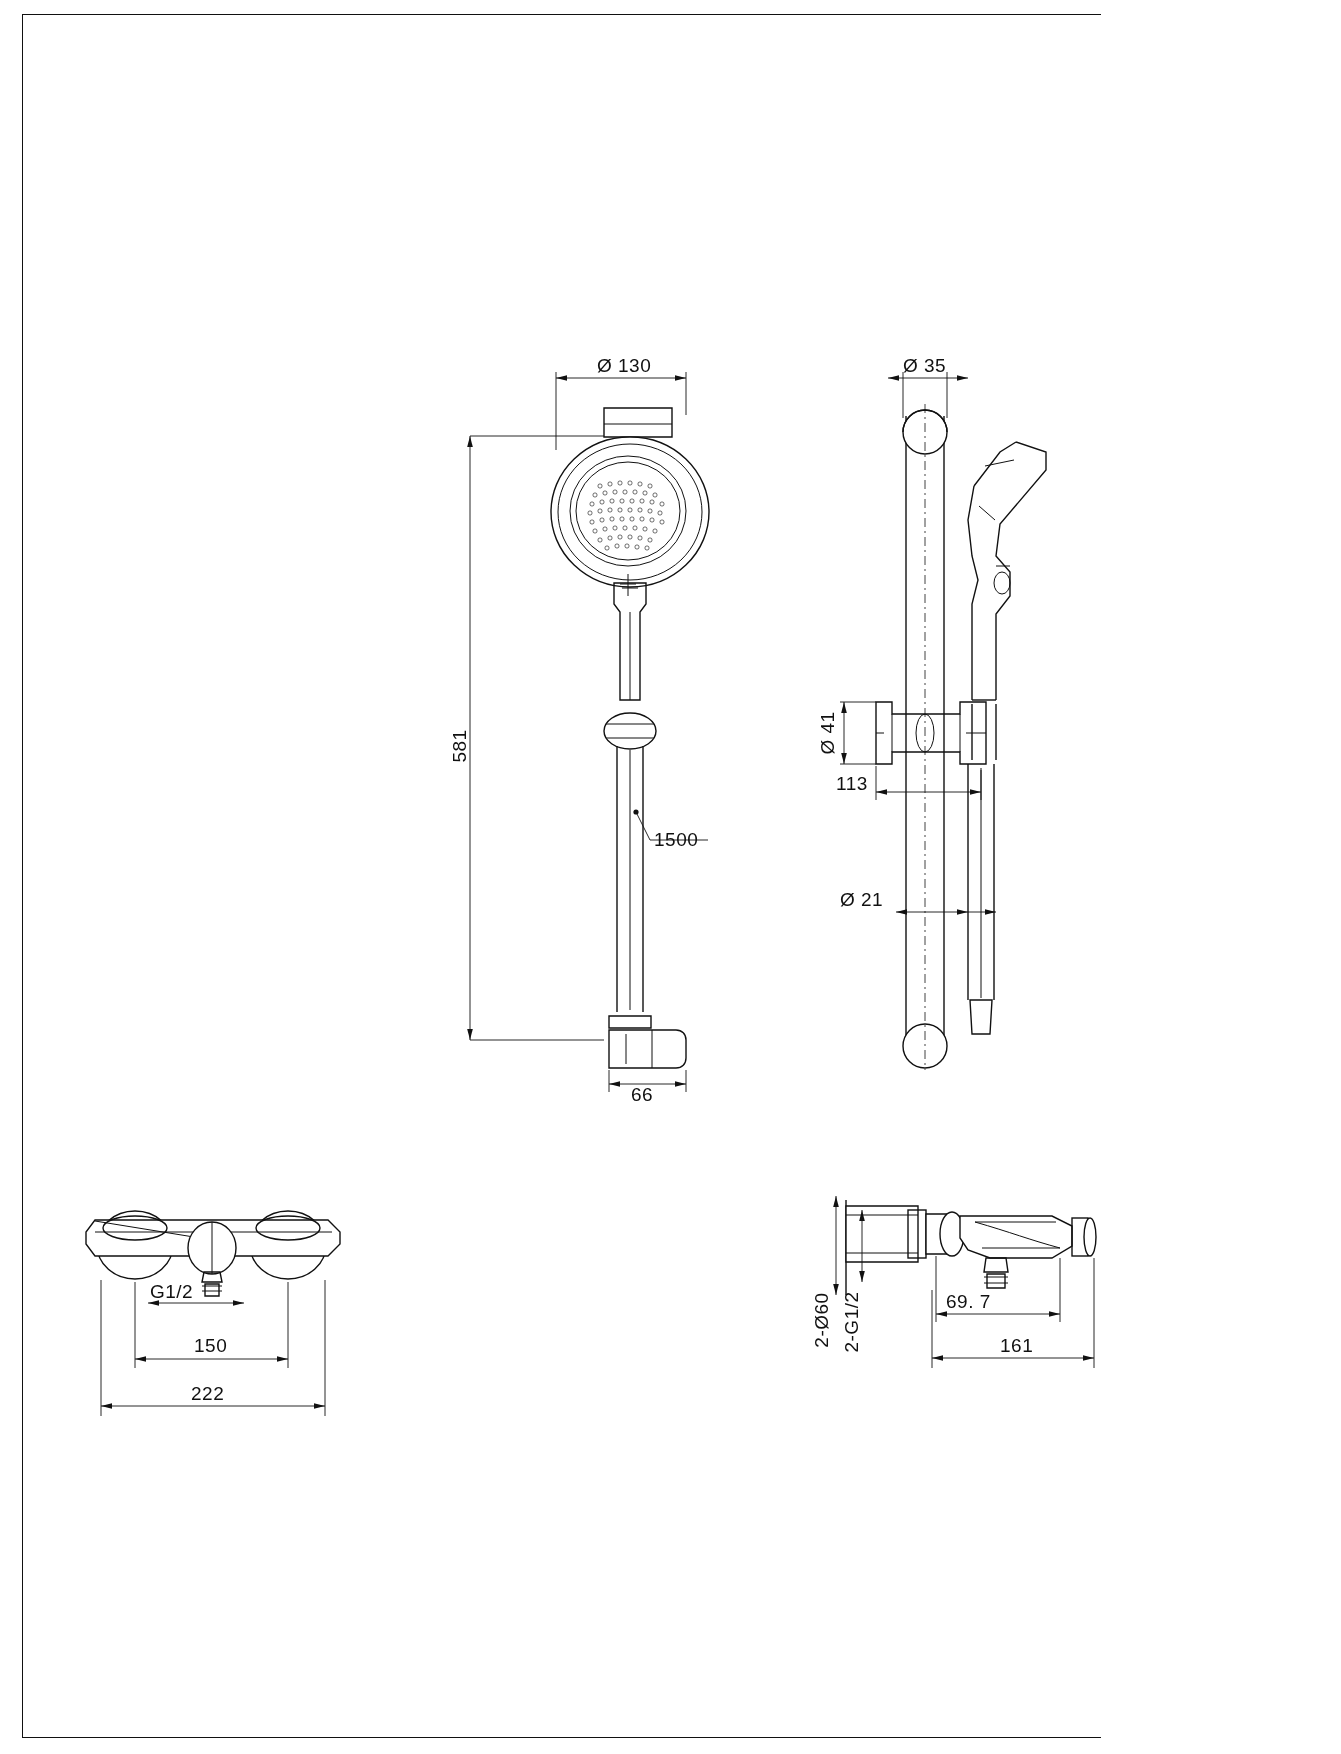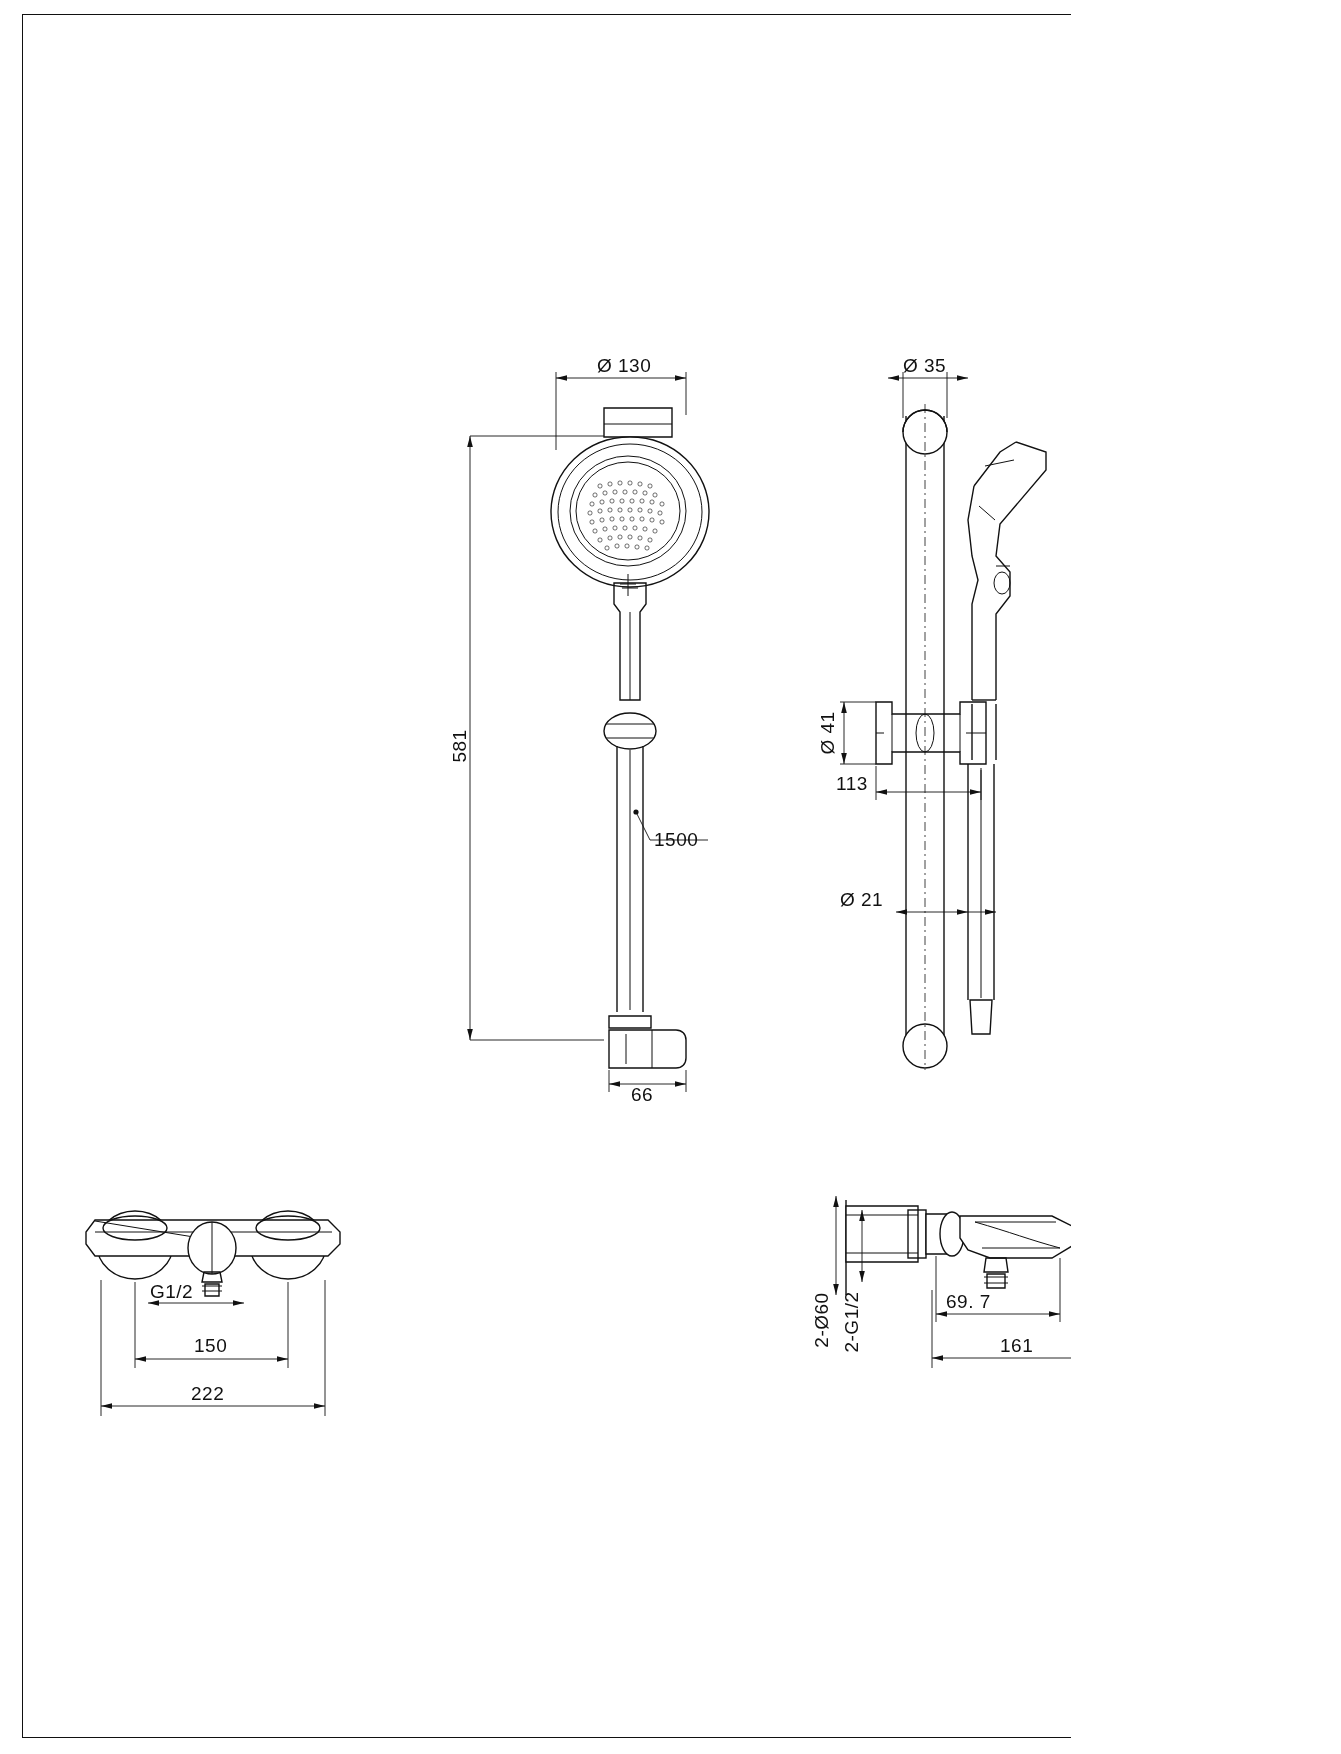--- a/index.html
+++ b/index.html
@@ -10,20 +10,21 @@
   body {
     font-family: "Liberation Sans", sans-serif;
     color: #000000;
   }
   #page {
     position: relative;
     width: 1071px;
     height: 1754px;
     background: #ffffff;
     overflow: hidden;
+    padding-left: 30px;
   }
   #frame {
     position: absolute;
     left: 22px;
     top: 14px;
     width: 1296px;
     height: 1724px;
     border: 1.5px solid #111;
     box-sizing: border-box;
   }

